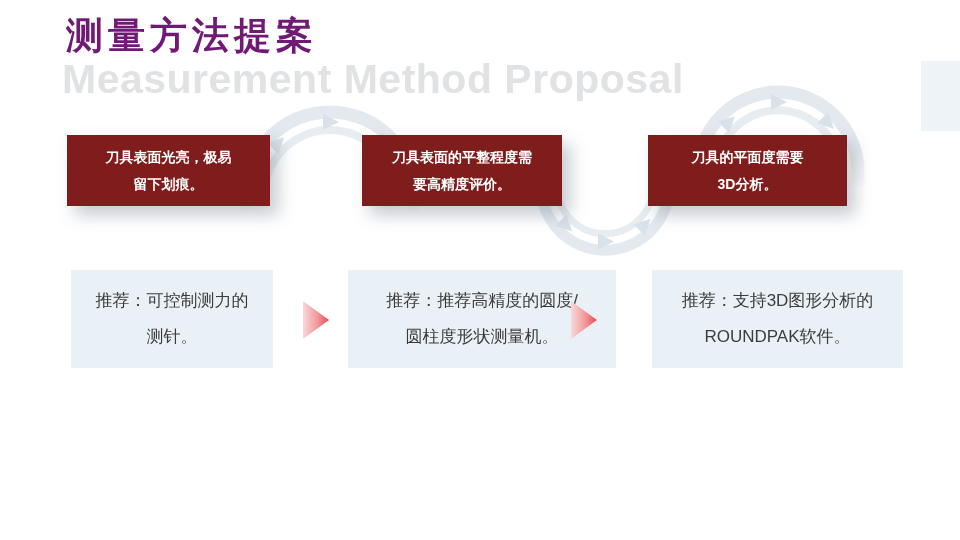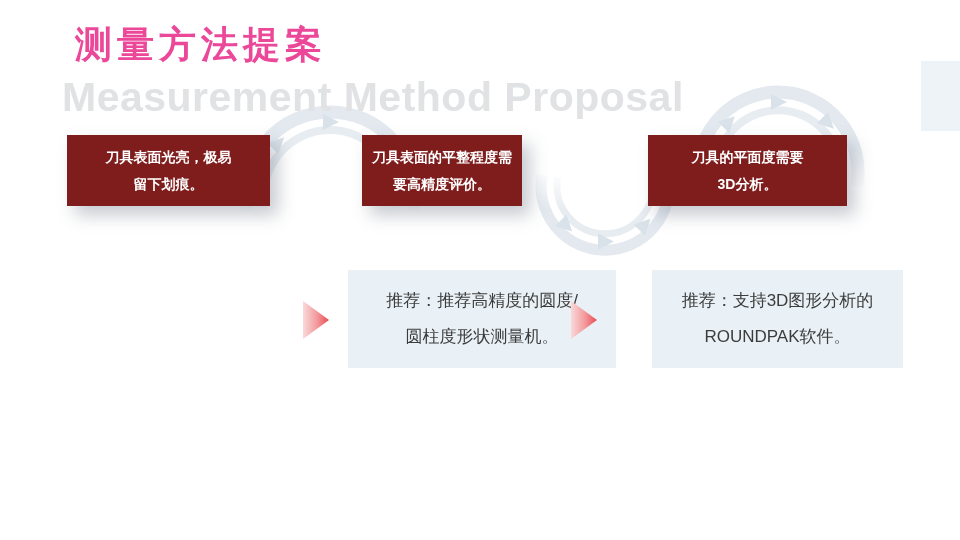--- a/index.html
+++ b/index.html
@@ -10,23 +10,23 @@
     background:#ffffff;
     font-family:"Liberation Sans", sans-serif;
   }
   .decor{position:absolute;left:0;top:0;width:960px;height:540px;}
   .corner-block{
     position:absolute;left:921px;top:61px;width:39px;height:70px;
     background:#EDF3F7;
   }
   .header{position:absolute;left:62px;top:10px;}
   .title{
-    margin:13px;
+    margin:4px;
     font-size:37px;font-weight:800;letter-spacing:5px;
-    color:#ec4899;line-height:44px;
+    color:#701a75;line-height:44px;
     white-space:nowrap;
   }
   .subtitle{
     margin-top:1px;
     font-size:41px;font-weight:bold;letter-spacing:0.5px;
     color:#E1E2E4;line-height:34px;
     white-space:nowrap;
   }
   .card{
     position:absolute;
@@ -36,21 +36,21 @@
   }
   .card .txt{white-space:pre-line;}
   .problem{
     top:135px;height:71px;
     background:#7f1d1d;
     color:#ffffff;
     font-size:14px;font-weight:bold;line-height:27px;
     box-shadow:8px 9px 16px rgba(128,138,150,0.45);
   }
   .problem-1{left:67px;width:203px;}
-  .problem-2{left:362px;width:160px;}
+  .problem-2{left:362px;width:200px;}
   .problem-3{left:648px;width:199px;align-items:center;}
   .reco{
     top:270px;height:98px;
     background:#E9F1F6;
     color:#3C3C3C;
     font-size:17px;font-weight:400;line-height:36px;
   }
   .reco-1{left:71px;width:202px;}
   .reco-2{left:348px;width:268px;}
   .reco-3{left:652px;width:251px;}
@@ -130,20 +130,24 @@
   </div>
   <div class="card problem problem-2">
     <span class="txt">刀具表面的平整程度需
 要高精度评价。</span>
   </div>
   <div class="card problem problem-3">
     <span class="txt">刀具的平面度需要
 3D分析。</span>
   </div>
 
+  <div class="card reco reco-1">
+    <span class="txt">推荐：可控制测力的
+测针。</span>
+  </div>
   <div class="card reco reco-2">
     <span class="txt">推荐：推荐高精度的圆度/
 圆柱度形状测量机。</span>
   </div>
   <div class="card reco reco-3">
     <span class="txt">推荐：支持3D图形分析的
 ROUNDPAK软件。</span>
   </div>
 
   <div class="flow-arrow flow-arrow-1"></div>

